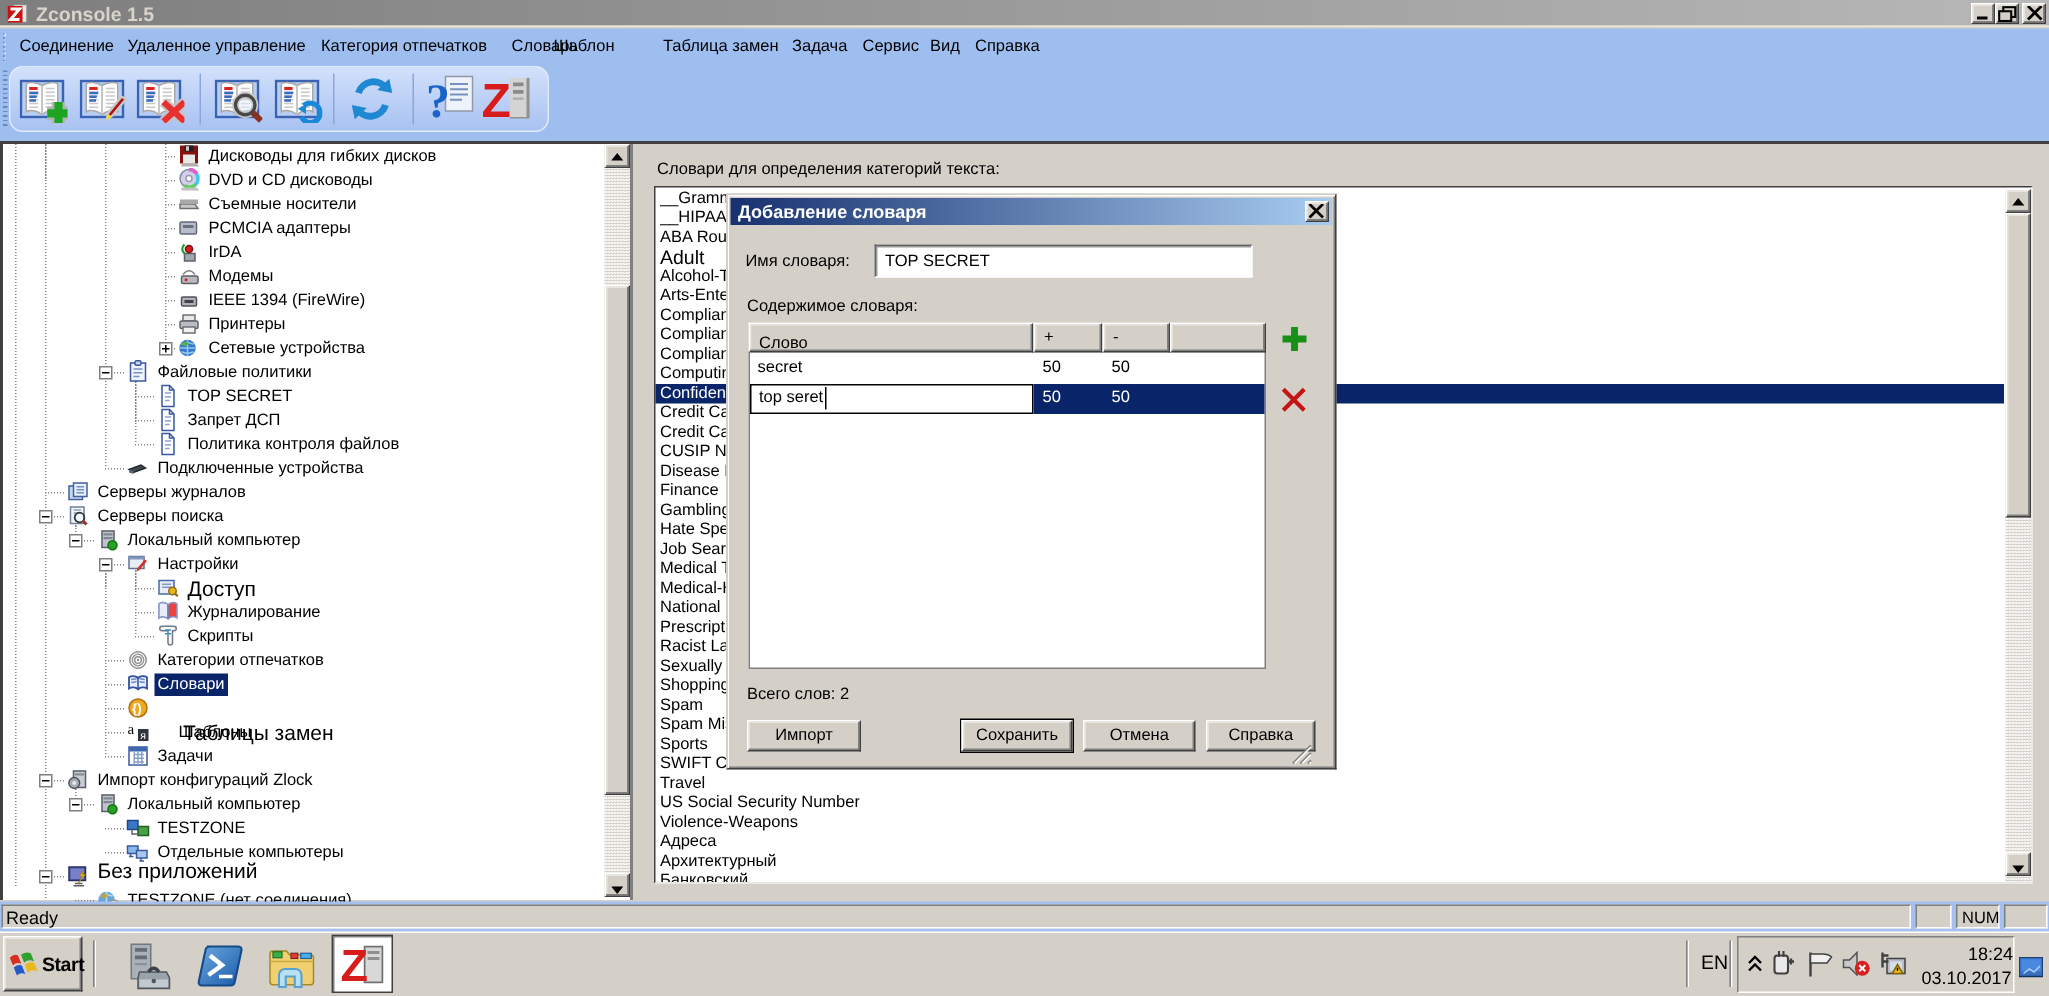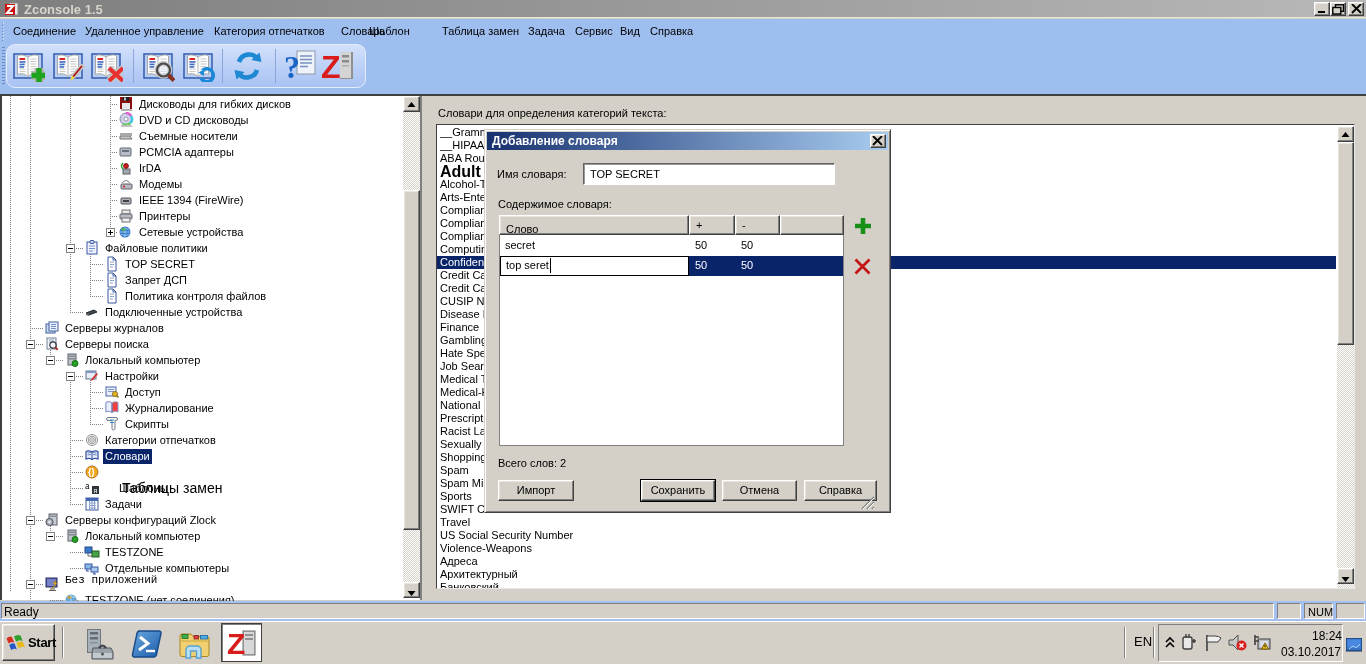--- a/index.html
+++ b/index.html
@@ -281,21 +281,21 @@
       <path d="M14 6 l-5 6 -2 1 .5 -2 5 -6z" fill="#d03030"></path>
     </svg></div>
 <div class="abs" style="left:105px;top:368px;font-size:11px;line-height:16px;color:#000;">Настройки</div>
 <div class="abs hdot" style="left:90px;top:392px;width:14px;"></div>
 <div class="abs" style="left:104px;top:384px;width:16px;height:16px;"><svg width="16" height="16" viewBox="0 0 16 16">
       <rect x="2" y="3" width="10" height="9" fill="#e8ecf8" stroke="#4868a8"></rect>
       <path d="M4 5.5 h6 M4 7.5 h6" stroke="#8098c8"></path>
       <circle cx="11" cy="10" r="2.5" fill="#e8b820" stroke="#907010"></circle>
       <path d="M12.5 11.5 l2 2" stroke="#907010" stroke-width="1.6"></path>
     </svg></div>
-<div class="abs" style="left:125px;top:384px;font-size:11px;line-height:16px;color:#000;">Доступ</div>
+<div class="abs" style="left:125px;top:384px;font-size:14px;line-height:16px;color:#000;">Доступ</div>
 <div class="abs hdot" style="left:90px;top:408px;width:14px;"></div>
 <div class="abs" style="left:104px;top:400px;width:16px;height:16px;"><svg width="16" height="16" viewBox="0 0 16 16">
       <path d="M8 3 C6 1.5 3.5 1.5 2 2.5 V12 C3.5 11 6 11 8 12.5 C10 11 12.5 11 14 12 V2.5 C12.5 1.5 10 1.5 8 3z" fill="#f04040" stroke="#8898c8"></path>
       <path d="M8 3 C6 1.5 3.5 1.5 2 2.5 V12 C3.5 11 6 11 8 12.5z" fill="#e8ecfc" stroke="#8898c8"></path>
       <path d="M8 3 v9.5" stroke="#6878a8"></path>
     </svg></div>
 <div class="abs" style="left:125px;top:400px;font-size:11px;line-height:16px;color:#000;">Журналирование</div>
 <div class="abs hdot" style="left:90px;top:424px;width:14px;"></div>
 <div class="abs" style="left:104px;top:416px;width:16px;height:16px;"><svg width="16" height="16" viewBox="0 0 16 16">
       <path d="M4 1.5 h8 a1.5 1.5 0 0 1 0 3 h-1 v8 a1.5 1.5 0 0 1 -3 0 v-8 H4 a1.5 1.5 0 0 1 0 -3z" fill="#f8f8f0" stroke="#707890"></path>
@@ -340,21 +340,21 @@
 <div class="abs hdot" style="left:30px;top:520px;width:14px;"></div>
 <div class="abs" style="left:26px;top:516px;width:9px;height:9px;background:#fff;border:1px solid #808080;">
     <div class="abs" style="left:1px;top:3px;width:5px;height:1px;background:#000;"></div>
   </div>
 <div class="abs" style="left:44px;top:512px;width:16px;height:16px;"><svg width="16" height="16" viewBox="0 0 16 16">
       <rect x="5" y="2" width="8" height="11" fill="#c8ccd4" stroke="#585c64"></rect>
       <rect x="6" y="3.5" width="6" height="1.5" fill="#888c94"></rect>
       <circle cx="5.5" cy="10" r="3.6" fill="#a8acb4" stroke="#505460"></circle>
       <circle cx="5.5" cy="10" r="1.4" fill="#e8e8ec"></circle>
     </svg></div>
-<div class="abs" style="left:65px;top:512px;font-size:11px;line-height:16px;color:#000;">Серверы конфигураций Zlock</div>
+<div class="abs" style="left:65px;top:512px;font-size:11px;line-height:16px;color:#000;">Импорт конфигураций Zlock</div>
 <div class="abs hdot" style="left:50px;top:536px;width:14px;"></div>
 <div class="abs" style="left:46px;top:532px;width:9px;height:9px;background:#fff;border:1px solid #808080;">
     <div class="abs" style="left:1px;top:3px;width:5px;height:1px;background:#000;"></div>
   </div>
 <div class="abs" style="left:64px;top:528px;width:16px;height:16px;"><svg width="16" height="16" viewBox="0 0 16 16">
       <rect x="4" y="2" width="8" height="11" fill="#c0c4cc" stroke="#585c64"></rect>
       <rect x="5" y="3.5" width="6" height="1.5" fill="#808890"></rect>
       <rect x="5" y="6" width="6" height="1.5" fill="#808890"></rect>
       <circle cx="11" cy="11.5" r="3" fill="#28a028" stroke="#107010"></circle>
     </svg></div>
@@ -376,21 +376,21 @@
 <div class="abs hdot" style="left:30px;top:584px;width:14px;"></div>
 <div class="abs" style="left:26px;top:580px;width:9px;height:9px;background:#fff;border:1px solid #808080;">
     <div class="abs" style="left:1px;top:3px;width:5px;height:1px;background:#000;"></div>
   </div>
 <div class="abs" style="left:44px;top:576px;width:16px;height:16px;"><svg width="16" height="16" viewBox="0 0 16 16">
       <rect x="2" y="2" width="11" height="9" fill="#5058a8" stroke="#283060"></rect>
       <rect x="3" y="3" width="9" height="7" fill="#7880c8"></rect>
       <path d="M6 13 h5 M5 14.5 h7" stroke="#606060"></path>
       <path d="M12 4 l-3 4 2 0 -3 5 5 -6 -2 0z" fill="#f8c820" stroke="#a07808" stroke-width="0.5"></path>
     </svg></div>
-<div class="abs" style="left:65px;top:572px;font-size:11px;line-height:16px;color:#000;font-family:Liberation Mono, monospace;">Без приложений</div>
+<div class="abs" style="left:65px;top:572px;font-size:14px;line-height:16px;color:#000;">Без приложений</div>
 <div class="abs hdot" style="left:50px;top:600px;width:14px;"></div>
 <div class="abs" style="left:64px;top:592px;width:16px;height:16px;"><svg width="16" height="16" viewBox="0 0 16 16">
       <circle cx="7" cy="8" r="5.5" fill="#68a8d8"></circle>
       <path d="M3 5.5 q4 -2 8 0 M3 10.5 q4 2 8 0 M7 2.5 v11" stroke="#b8dcf4" fill="none"></path>
       <path d="M4 4 a4 3 0 0 1 4 1 l-2 2 -3 -1z" fill="#c8a040"></path>
       <circle cx="12" cy="11" r="3" fill="#e8e8e8" stroke="#909090"></circle>
       <path d="M10.5 9.5 l3 3 m0 -3 l-3 3" stroke="#c02020"></path>
     </svg></div>
 <div class="abs" style="left:85px;top:592px;font-size:11px;line-height:16px;color:#000;">TESTZONE (нет соединения)</div>
 <div class="abs checker" style="left:403px;top:96px;width:17px;height:502px;"></div>
@@ -404,21 +404,21 @@
       <path d="M7.5 9 l4 -5 h-8z" fill="#000"></path>
     </svg>
   </div>
 <div class="abs btn3d" style="left:403px;top:190px;width:17px;height:340px;"></div>
 <div class="abs" style="left:420px;top:96px;width:2px;height:504px;background:#808080;"></div>
 <div class="abs" style="left:438px;top:107px;font-size:11px;color:#000;">Словари для определения категорий текста:</div>
 <div class="abs" style="left:436px;top:124px;width:919px;height:465px;background:#fff;border:1px solid #404040;border-right-color:#e8e8e8;border-bottom-color:#e8e8e8;"></div>
 <div class="abs" style="left:440px;top:126px;height:13px;font-size:11px;line-height:13px;color:#000;overflow:hidden;max-height:13px;">__Grammar</div>
 <div class="abs" style="left:440px;top:139px;height:13px;font-size:11px;line-height:13px;color:#000;overflow:hidden;max-height:13px;">__HIPAA</div>
 <div class="abs" style="left:440px;top:152px;height:13px;font-size:11px;line-height:13px;color:#000;overflow:hidden;max-height:13px;">ABA Routing Number</div>
-<div class="abs" style="left:440px;top:165px;height:13px;font-size:16px;line-height:13px;color:#000;overflow:hidden;max-height:13px;font-weight:bold;">Adult</div>
+<div class="abs" style="left:440px;top:165px;height:13px;font-size:13px;line-height:13px;color:#000;overflow:hidden;max-height:13px;">Adult</div>
 <div class="abs" style="left:440px;top:178px;height:13px;font-size:11px;line-height:13px;color:#000;overflow:hidden;max-height:13px;">Alcohol-Tobacco</div>
 <div class="abs" style="left:440px;top:191px;height:13px;font-size:11px;line-height:13px;color:#000;overflow:hidden;max-height:13px;">Arts-Entertainment</div>
 <div class="abs" style="left:440px;top:204px;height:13px;font-size:11px;line-height:13px;color:#000;overflow:hidden;max-height:13px;">Compliance-GLBA</div>
 <div class="abs" style="left:440px;top:217px;height:13px;font-size:11px;line-height:13px;color:#000;overflow:hidden;max-height:13px;">Compliance-HIPAA</div>
 <div class="abs" style="left:440px;top:230px;height:13px;font-size:11px;line-height:13px;color:#000;overflow:hidden;max-height:13px;">Compliance-SOX</div>
 <div class="abs" style="left:440px;top:243px;height:13px;font-size:11px;line-height:13px;color:#000;overflow:hidden;max-height:13px;">Computing-Internet</div>
 <div class="abs" style="left:437px;top:256px;width:899px;height:13px;background:#0a246a;color:#fff;font-size:11px;line-height:13px;padding-left:3px;overflow:hidden;">Confidential</div>
 <div class="abs" style="left:440px;top:269px;height:13px;font-size:11px;line-height:13px;color:#000;overflow:hidden;max-height:13px;">Credit Card Number</div>
 <div class="abs" style="left:440px;top:282px;height:13px;font-size:11px;line-height:13px;color:#000;overflow:hidden;max-height:13px;">Credit Cards</div>
 <div class="abs" style="left:440px;top:295px;height:13px;font-size:11px;line-height:13px;color:#000;overflow:hidden;max-height:13px;">CUSIP Number</div>

